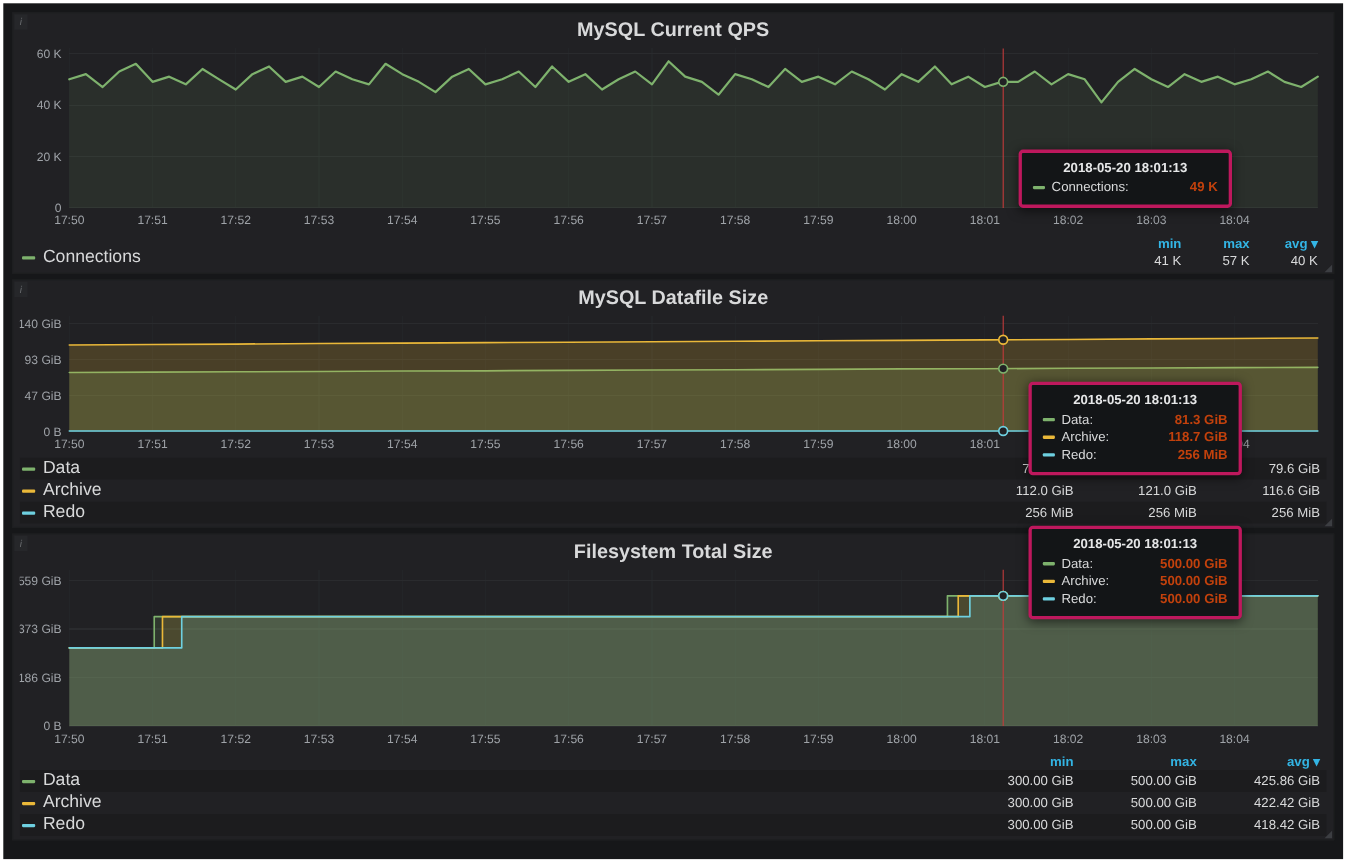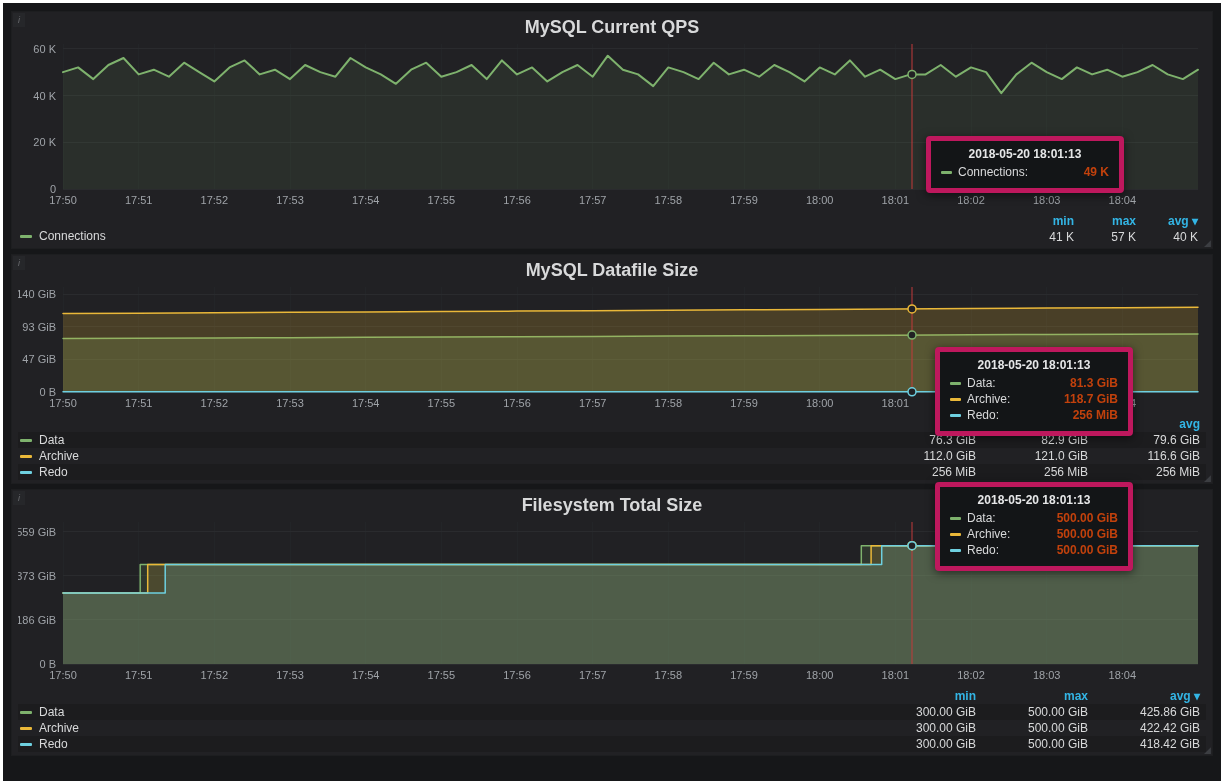--- a/index.html
+++ b/index.html
@@ -21,34 +21,34 @@
     color:#6a6c70;font-size:9px;font-style:italic;text-align:center;
     line-height:14px;cursor:pointer;background:#26272a;
   }
   .panel-title{
     text-align:center;color:#d8d9da;font-size:18px;font-weight:700;
     padding:5px 0 2px;cursor:pointer;height:17px;
   }
   .chart-wrap{position:relative;}
   svg{display:block;}
   .tooltip{
-    position:absolute;background:#131517;border:5px solid #be185d;border-radius:4px;
+    position:absolute;background:#131517;border:3px solid #be185d;border-radius:4px;
     padding:6px 10px 7px;font-size:12px;color:#d8d9da;z-index:30;min-width:168px;
     box-shadow:0 2px 10px rgba(0,0,0,.55);
   }
   .tt-time{font-weight:700;text-align:center;white-space:nowrap;margin-bottom:4px;color:#e6e7e8;}
   .tt-row{display:flex;align-items:center;margin:2px 0;white-space:nowrap;}
   .tt-dash{display:inline-block;width:11px;height:3px;border-radius:1px;margin-right:6px;flex:0 0 auto;}
   .tt-label{color:#d8d9da;}
   .tt-value{margin-left:auto;padding-left:14px;font-weight:700;color:#c2410c;}
   .legend{margin-top:2px;}
   .legend-inline{display:flex;justify-content:space-between;align-items:flex-end;padding:0 2px;}
   .lg-series{display:flex;align-items:center;cursor:pointer;padding:2px 0;}
   .lg-dash{display:inline-block;width:12px;height:3px;border-radius:1px;margin-right:7px;}
-  .lg-name{color:#d8d9da;font-size:12px;}
+  .lg-name{color:#d8d9da;font-size:16px;}
   .lg-stats{display:grid;grid-template-columns:repeat(3,62px);}
   .lg-h{color:#33b5e5;font-weight:700;font-size:12px;text-align:right;padding:1px 6px;cursor:pointer;white-space:nowrap;}
   .lg-v{color:#d8d9da;font-size:12px;text-align:right;padding:1px 6px;white-space:nowrap;}
   .legend-table{display:flex;flex-direction:column;}
   .lg-row{display:grid;grid-template-columns:1fr 112px 112px 112px;align-items:center;}
   .lg-row.stripe{background:rgba(0,0,0,0.14);}
   .lg-row .lg-series{padding:1px 0 1px 2px;}
   .resize-handle{
     position:absolute;right:1px;bottom:0;color:#3c3e42;font-size:9px;
     cursor:nwse-resize;line-height:9px;
@@ -200,26 +200,20 @@
             <span class="tt-value">118.7 GiB</span>
           </div>
           <div class="tt-row">
             <span class="tt-dash" style="background: rgb(110, 208, 224);"></span>
             <span class="tt-label">Redo:</span>
             <span class="tt-value">256 MiB</span>
           </div>
         </div>
     </div>
     <div class="legend legend-table">
-        <div class="lg-row">
-          <div></div>
-          <div class="lg-h">min</div>
-          <div class="lg-h">max</div>
-          <div class="lg-h">avg</div>
-        </div>
         <div class="lg-row stripe">
           <div class="lg-series">
             <span class="lg-dash" style="background: rgb(126, 178, 109);"></span>
             <span class="lg-name">Data</span>
           </div>
           <div class="lg-v">76.3 GiB</div>
           <div class="lg-v">82.9 GiB</div>
           <div class="lg-v">79.6 GiB</div>
         </div>
         <div class="lg-row">

